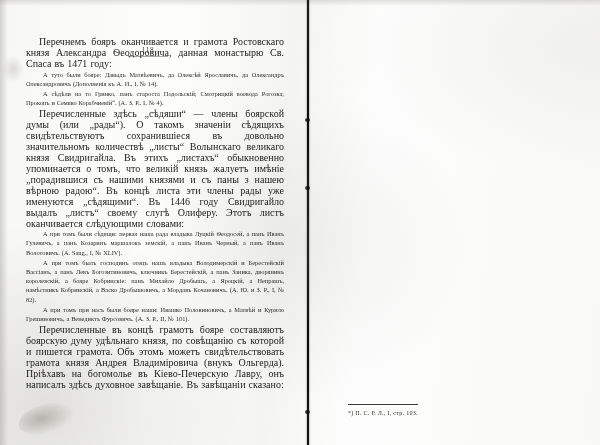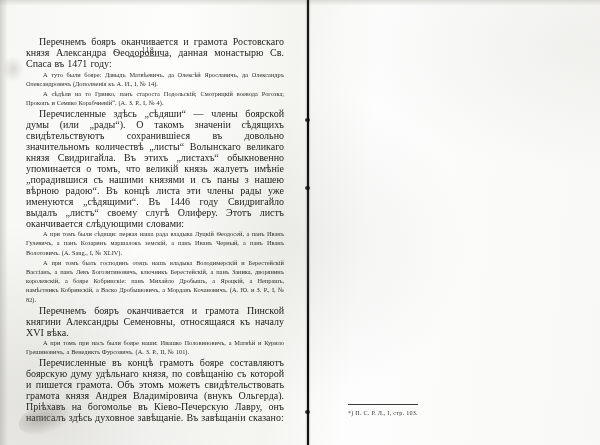--- a/index.html
+++ b/index.html
@@ -160,21 +160,20 @@
       <span class="num">118</span>
       <span class="rule"></span>
     </div>
     <div class="column col-left">
       <p>Перечнемъ бояръ оканчивается и грамота Ростовскаго князя Александра Ѳеодоровича, данная монастырю Св. Спаса въ 1471 году:</p>
       <p class="quote">А туто были бояре: Давыдъ Матвѣевичъ, да Олексѣй Ярославичъ, да Олександръ Олександровичъ (Дополненія къ А. И., I, № 14).</p>
       <p class="quote">А сѣдѣли на то Гринко, панъ староста Подольскій; Смотрицкій воевода Рогозка; Прокопъ и Семяко Корабчиевій“. (А. З. Р., I, № 4).</p>
       <p>Перечисленные здѣсь „сѣдяши“ — члены боярской думы (или „рады“). О такомъ значеніи сѣдящихъ свидѣтельствуютъ сохранившіеся въ довольно значительномъ количествѣ „листы“ Волынскаго великаго князя Свидригайла. Въ этихъ „листахъ“ обыкновенно упоминается о томъ, что великій князь жалуетъ имѣніе „порадившися съ нашими князями и съ паны з нашею вѣрною радою“. Въ концѣ листа эти члены рады уже именуются „сѣдящими“. Въ 1446 году Свидригайло выдалъ „листъ“ своему слугѣ Олиферу. Этотъ листъ оканчивается слѣдующими словами:</p>
       <p class="quote">А при томъ были сѣдящи: первая наша рада владыка Луцкій Ѳеодосей, а панъ Иванъ Гулевичъ, а панъ Козаринъ маршалокъ земскій, а панъ Иванъ Черный, а панъ Иванъ Волотовичъ. (А. Sang., I, № XLIV).</p>
       <p class="quote">А при томъ былъ господинъ отецъ нашъ владыка Володимерскій и Берестейскій Вассіанъ, а панъ Левъ Богозитиновичъ, ключникъ Берестейскій, а панъ Заника, дворянинъ королевскій, а бояре Кобринскіе: панъ Михайло Дробышъ, а Яроцкій, а Непрашъ, намѣстникъ Кобринскій, а Васко Дробышовичъ, а Мордавъ Кочановичъ. (А. Ю. и З. Р., I, № 82).</p>
-      <p>Перечнемъ бояръ оканчивается и грамота Пинской княгини Александры Семеновны, относящаяся къ началу XVI вѣка.</p>
       <p class="quote">А при томъ при насъ были бояре наши: Ивашко Половиновичъ, а Матвѣй и Курило Грешиновичъ, а Венедиктъ Фурсовичъ. (А. З. Р., II, № 101).</p>
       <p>Перечисленные въ концѣ грамотъ бояре составляютъ боярскую думу удѣльнаго князя, по совѣщанію съ которой и пишется грамота. Объ этомъ можетъ свидѣтельствовать грамота князя Андрея Владиміровича (внукъ Ольгерда). Пріѣхавъ на богомолье въ Кіево-Печерскую Лавру, онъ написалъ здѣсь духовное завѣщаніе. Въ завѣщаніи сказано:</p>
     </div>
     <div class="smudge smudge-a"></div>
     <div class="smudge smudge-b"></div>
   </div>
 
   <div class="spine"></div>
   <div class="spine-blot" style="top:118px"></div>
   <div class="spine-blot" style="top:186px"></div>

